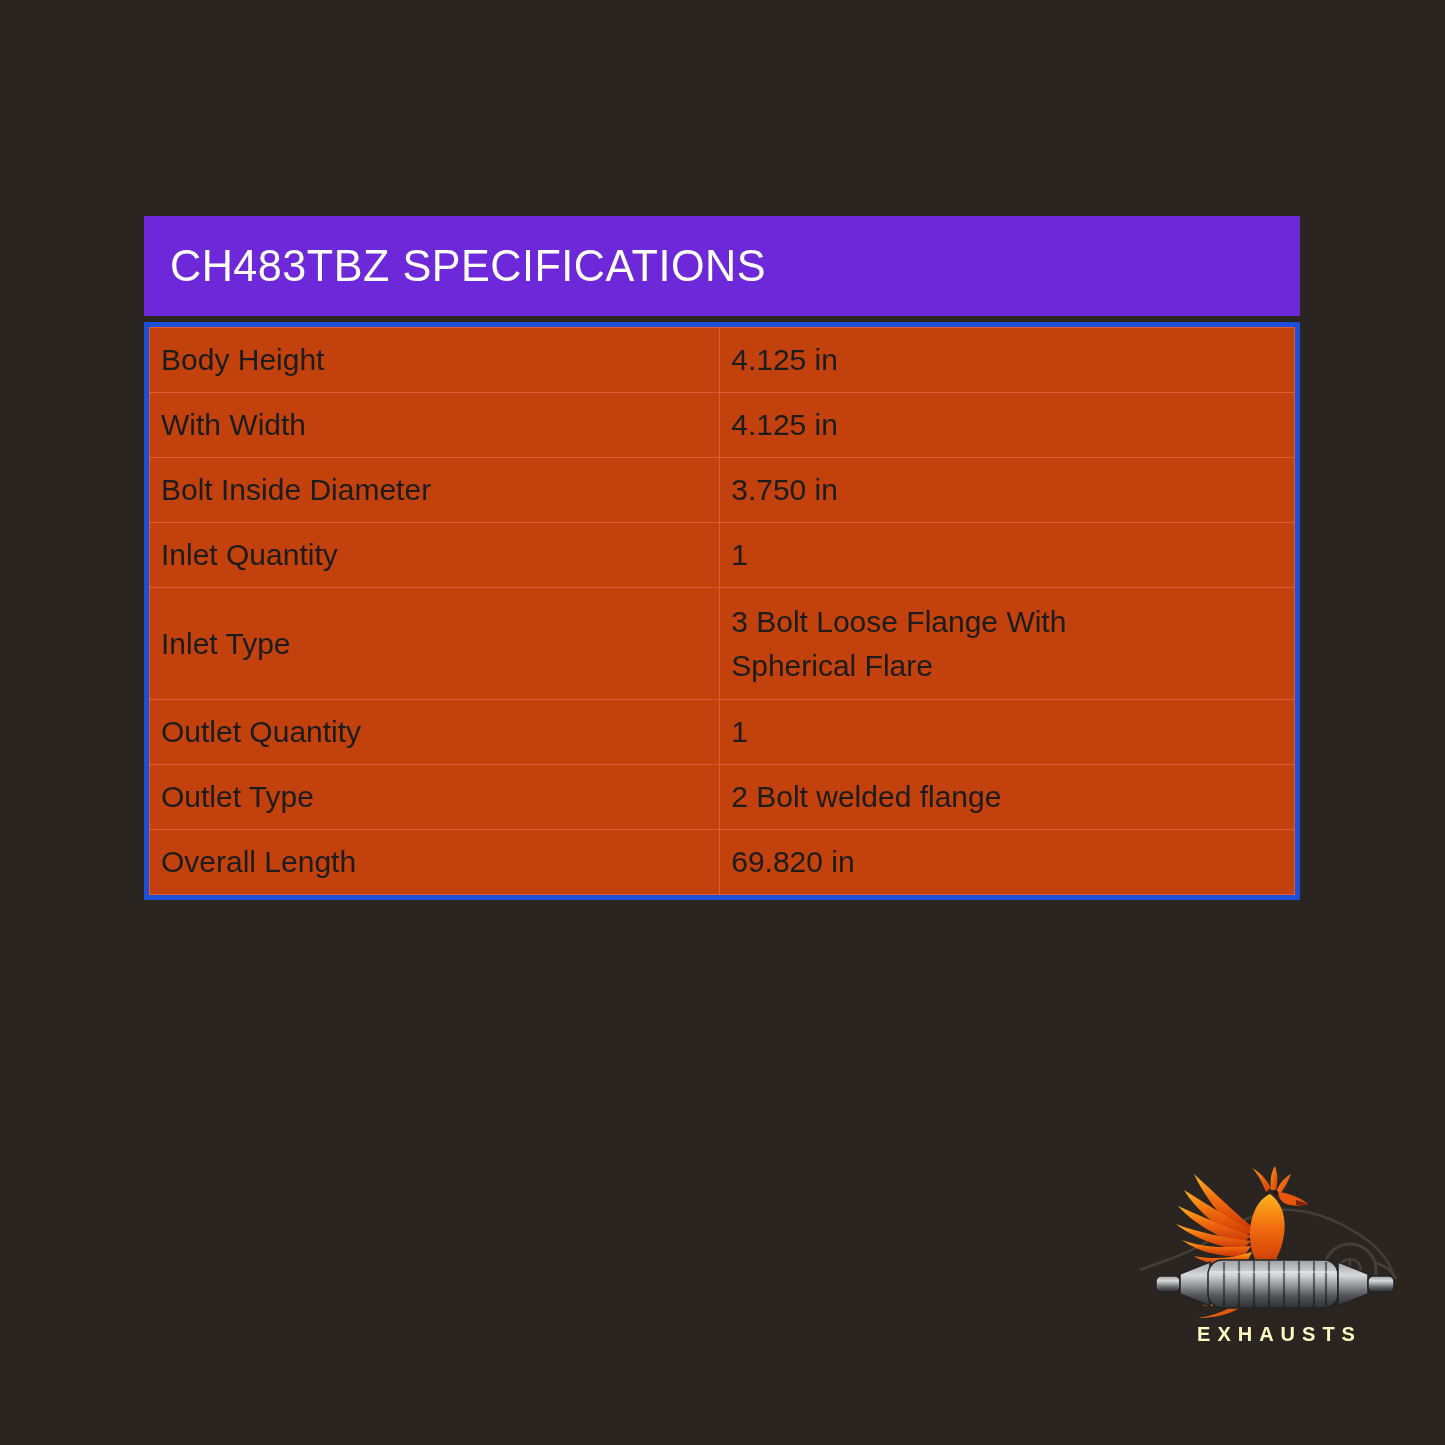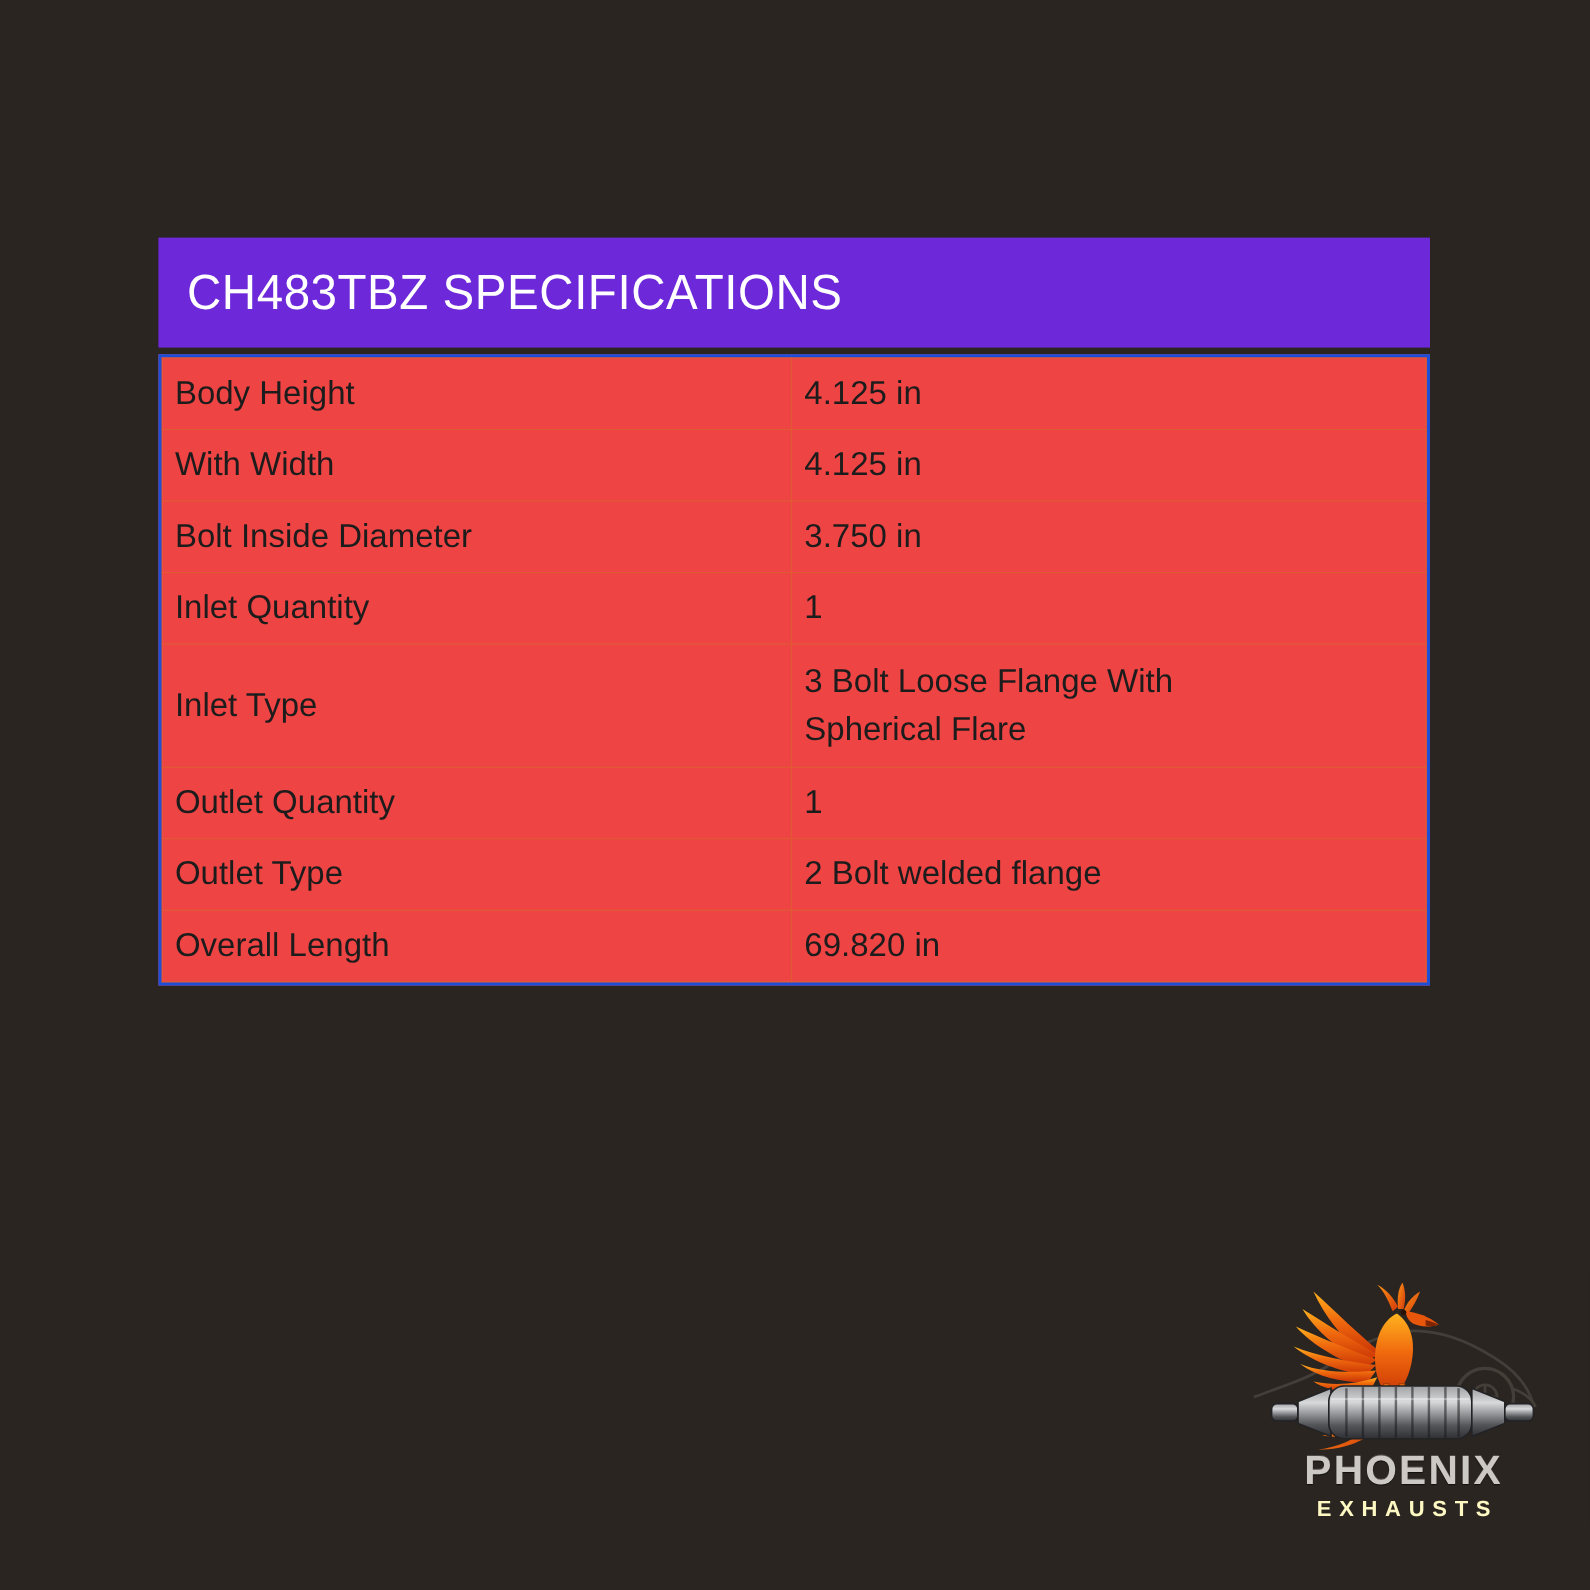--- a/index.html
+++ b/index.html
@@ -16,21 +16,21 @@
     display:flex; align-items:center; padding-left:26px;
   }
   .header-band .title {
     color:#ffffff; font-size:45px; font-weight:400; letter-spacing:0.5px;
     transform:scaleX(0.96); transform-origin:left center; white-space:nowrap;
   }
 
   
   .table-wrap {
     position:absolute; left:144px; top:322px; width:1156px;
-    border:3px solid #1d4ed8; background:#ef4444; box-sizing:border-box;
+    border:5px solid #1d4ed8; background:#c2410c; box-sizing:border-box;
   }
   table.spec { width:100%; border-collapse:collapse; table-layout:fixed; }
   table.spec td {
     border:1px solid #df5c33;
     font-size:30px; color:#1c1c1c; line-height:1.45;
     padding:0 10px 0 11px; vertical-align:middle;
     overflow:hidden;
   }
   table.spec col.c1 { width:49.8%; }
   table.spec col.c2 { width:50.2%; }
@@ -163,15 +163,14 @@
       <polygon points="42,108 72,96 72,140 42,128" fill="url(#steel)"></polygon>
       <rect x="70" y="94" width="130" height="48" rx="14" fill="url(#steel)"></rect>
       <polygon points="200,96 230,108 230,128 200,140" fill="url(#steel)"></polygon>
       <rect x="230" y="110" width="26" height="16" rx="5" fill="url(#steel)"></rect>
     </g>
     <g stroke="rgba(25,25,30,0.55)" stroke-width="2.2">
       <path d="M 86 96 L 86 140 M 101 95 L 101 141 M 116 95 L 116 141 M 131 95 L 131 141 M 146 95 L 146 141 M 161 95 L 161 141 M 176 95 L 176 141 M 188 96 L 188 140"></path>
       <path d="M 72 106 L 198 106" stroke="rgba(255,255,255,0.35)" stroke-width="2"></path>
     </g>
   </svg>
-  <div class="brand">PHOENIX</div>
   <div class="tagline">EXHAUSTS</div>
 </div>
 
 </body></html>

